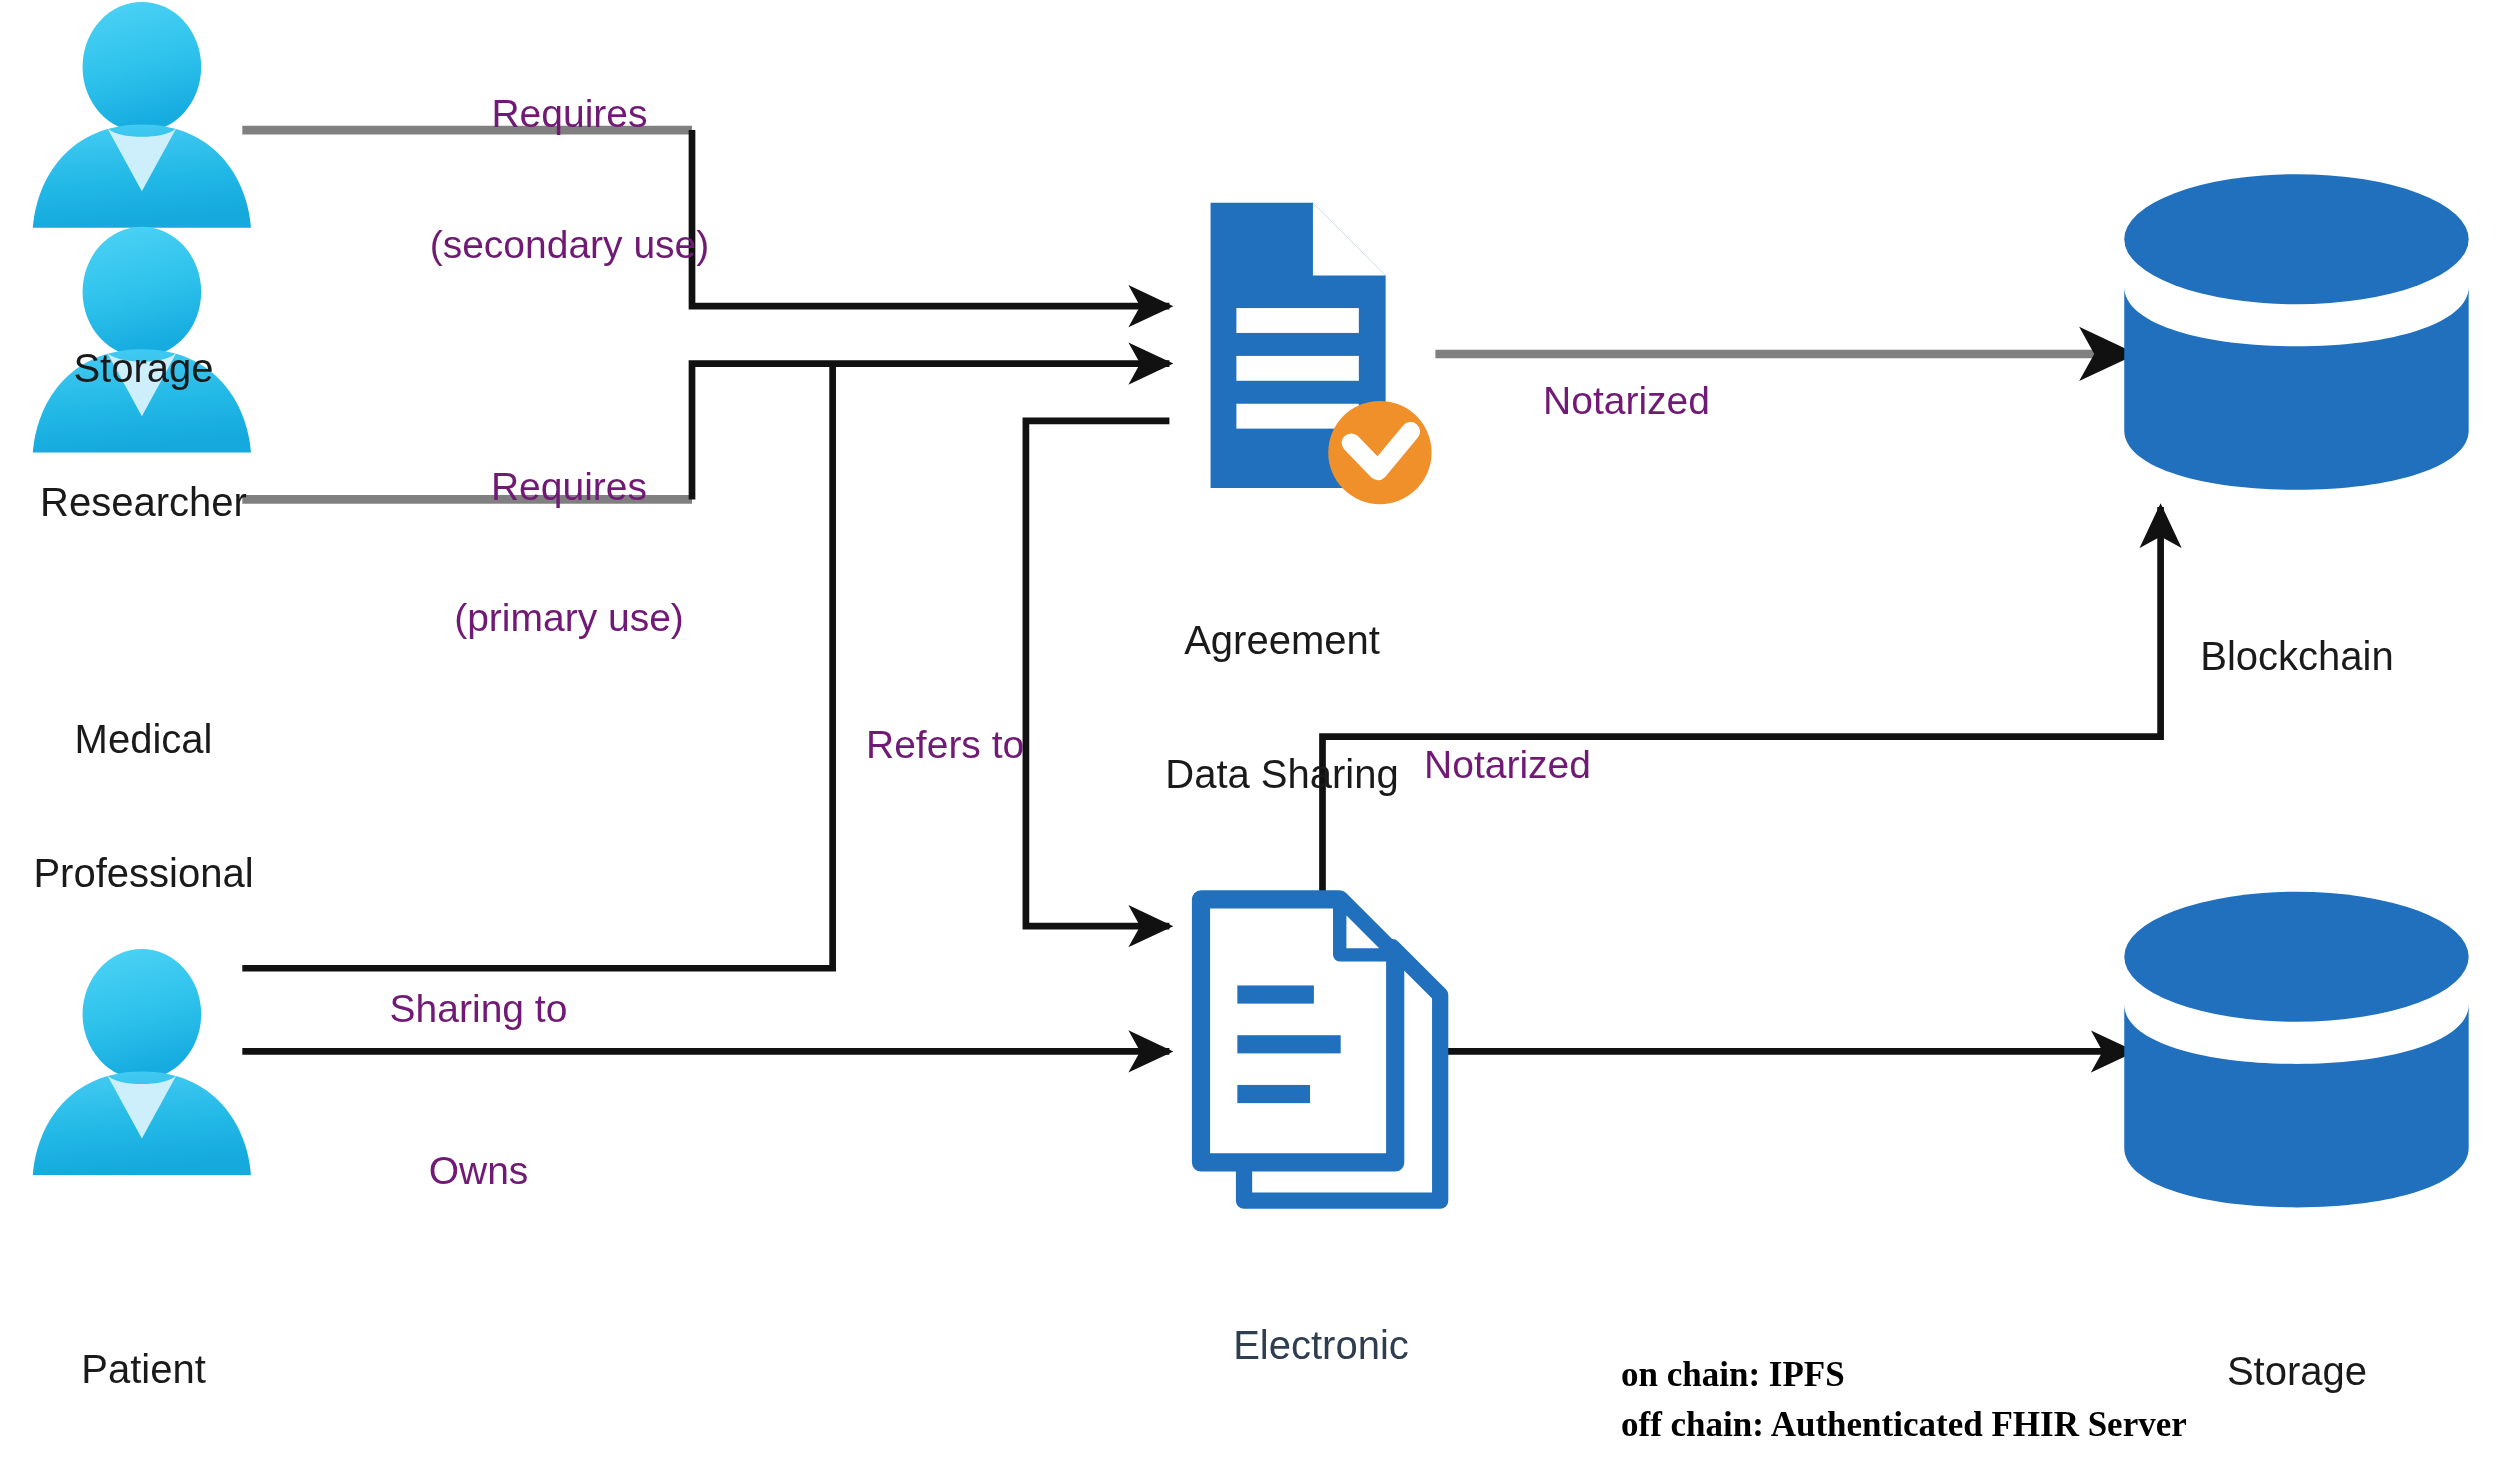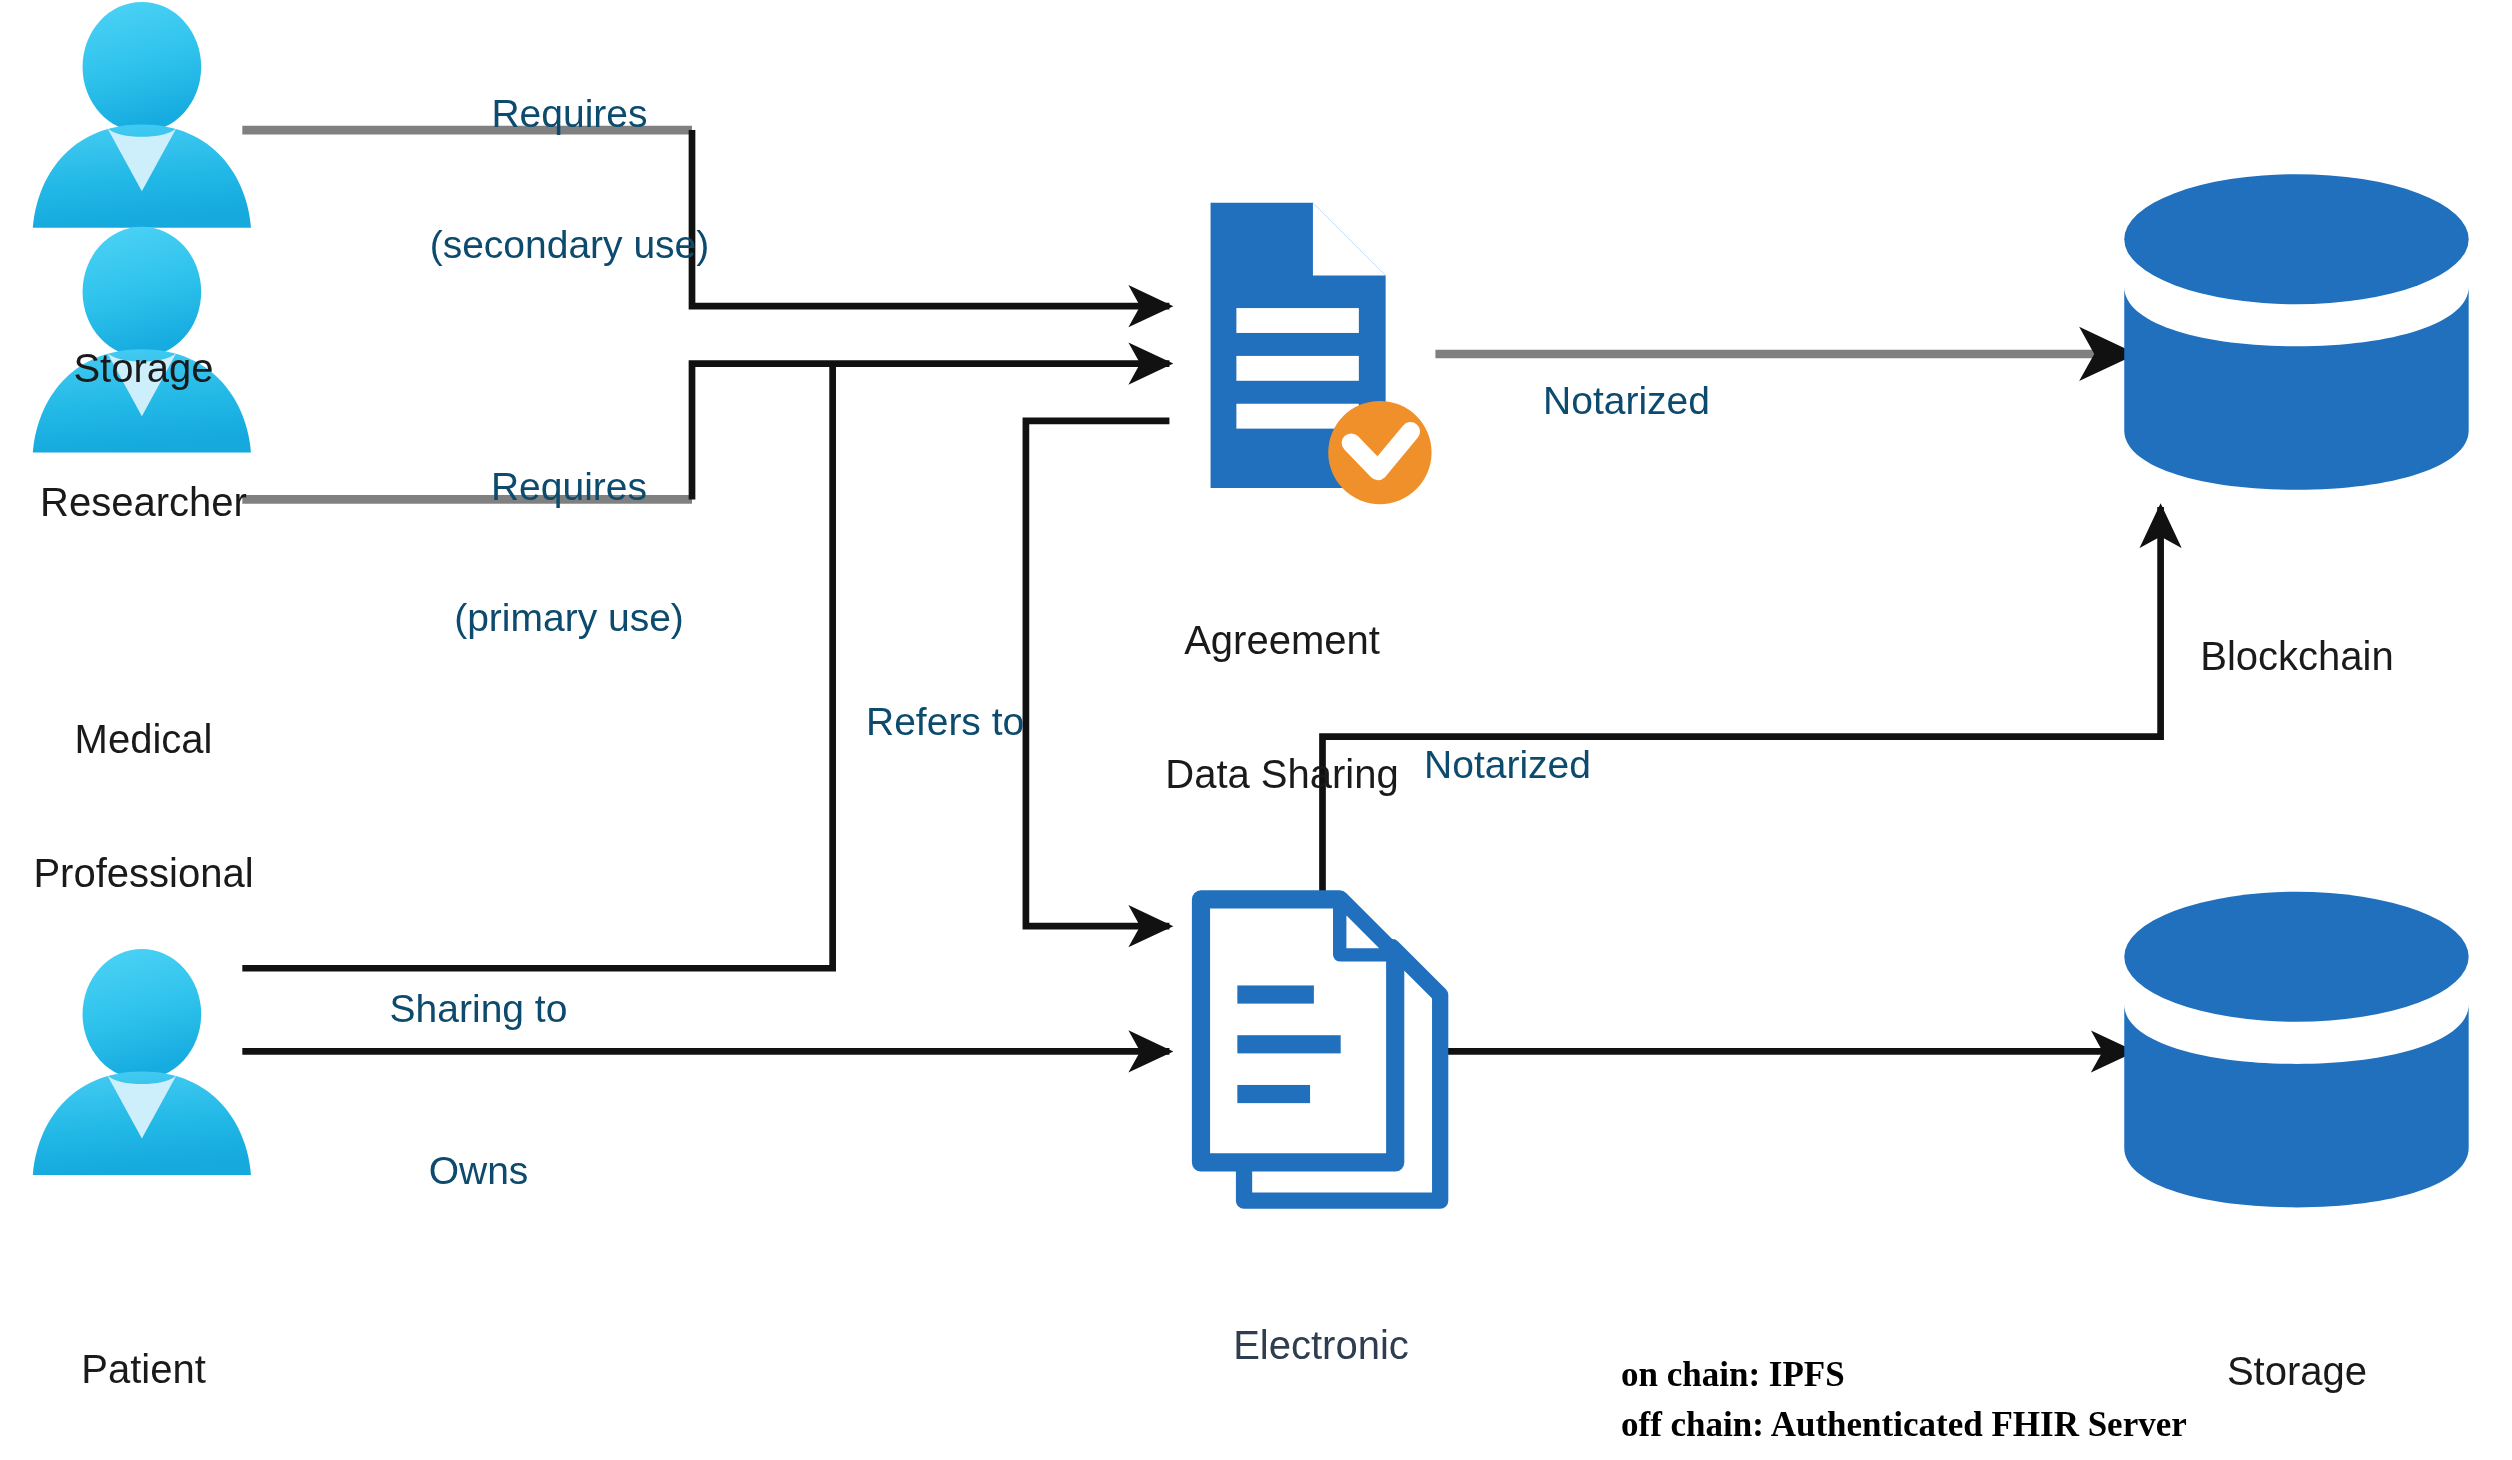--- a/index.html
+++ b/index.html
@@ -30,21 +30,21 @@
     text-align: center;
     color: #1a1a1a;
     font-size: 40px;
     line-height: 1.12;
     white-space: pre;
     font-family: "Liberation Sans", sans-serif;
   }
   .edge-label {
     position: absolute;
     text-align: center;
-    color: #0c4a6e;
+    color: #701a75;
     font-size: 39px;
     line-height: 1.12;
     white-space: pre;
     font-family: "Liberation Sans", sans-serif;
   }
   .note-text {
     position: absolute;
     color: #000000;
     font-size: 35px;
     line-height: 1.22;
@@ -241,21 +241,21 @@
   </div>
 
   <div class="edge-label" style="left:306px; top:900px; width:345px;">
     <div>Sharing to</div>
   </div>
 
   <div class="edge-label" style="left:306px; top:1062px; width:345px;">
     <div>Owns</div>
   </div>
 
-  <div class="edge-label" style="left:866px; top:613px; width:316px; text-align:left;">
+  <div class="edge-label" style="left:866px; top:636px; width:316px; text-align:left;">
     <div>Refers to</div>
   </div>
 
   <div class="edge-label" style="left:1464px; top:292px; width:325px;">
     <div>Notarized</div>
   </div>
 
   <div class="edge-label" style="left:1345px; top:656px; width:325px;">
     <div>Notarized</div>
   </div>

